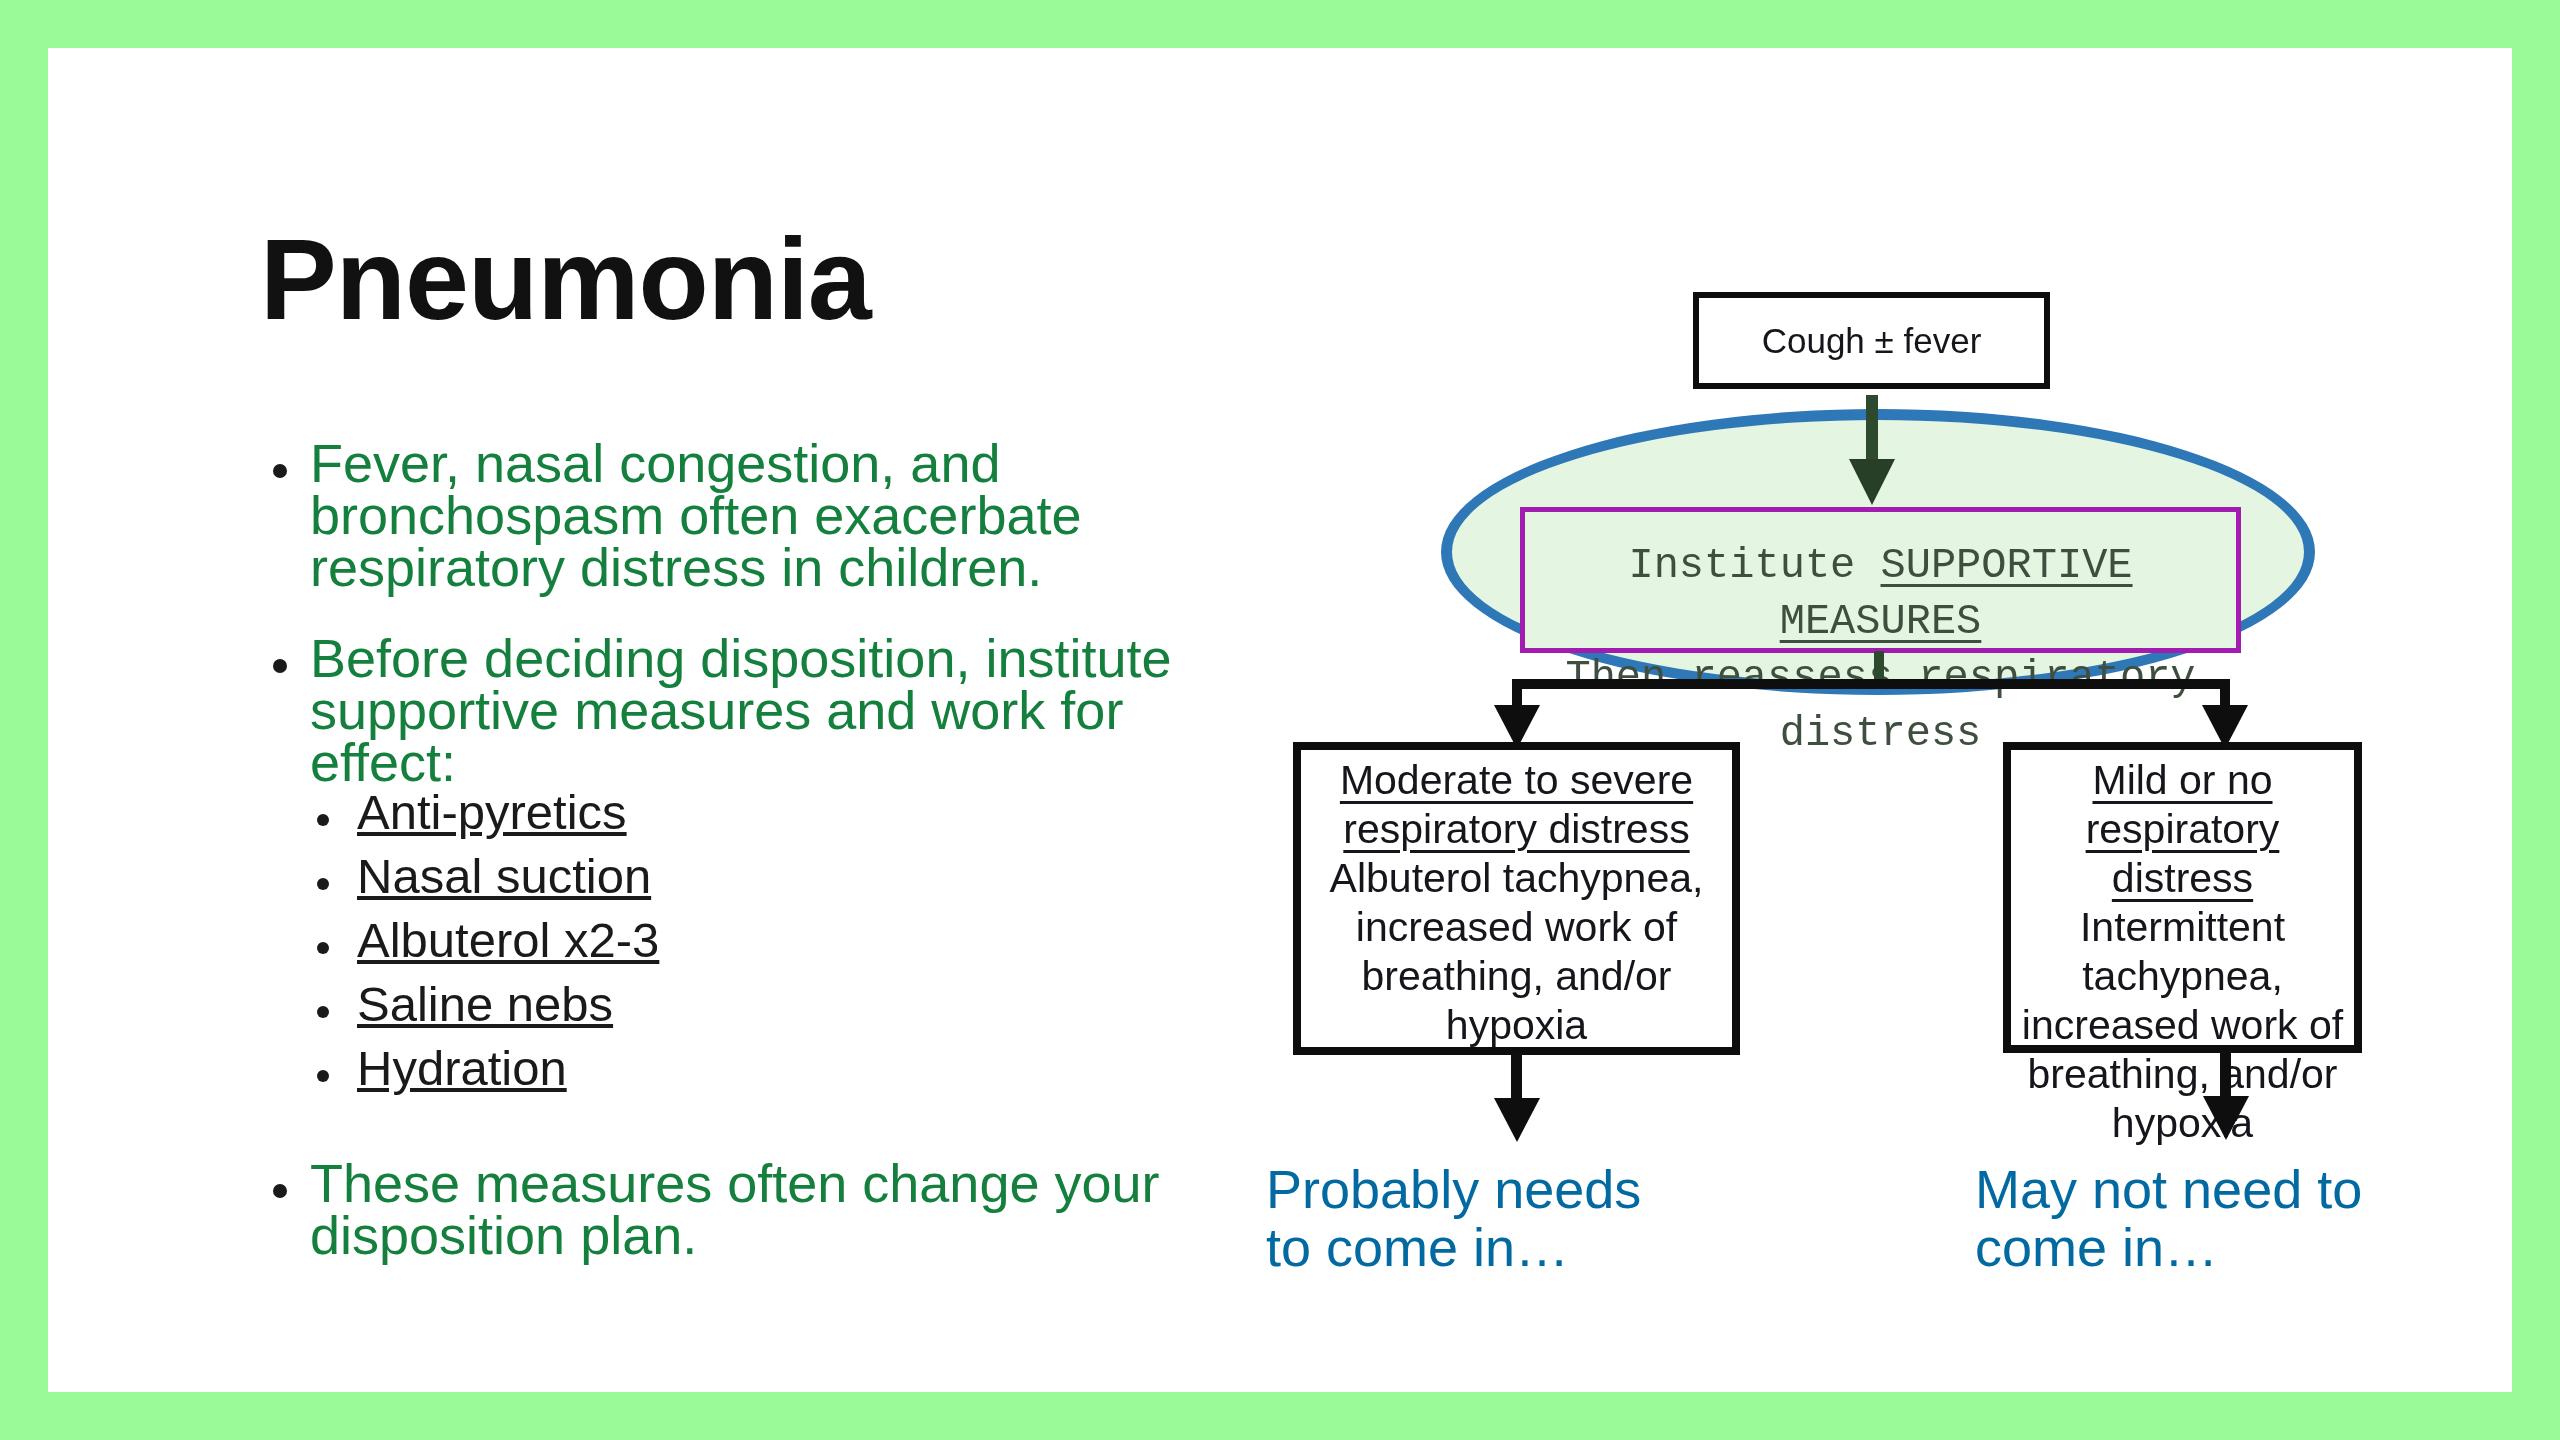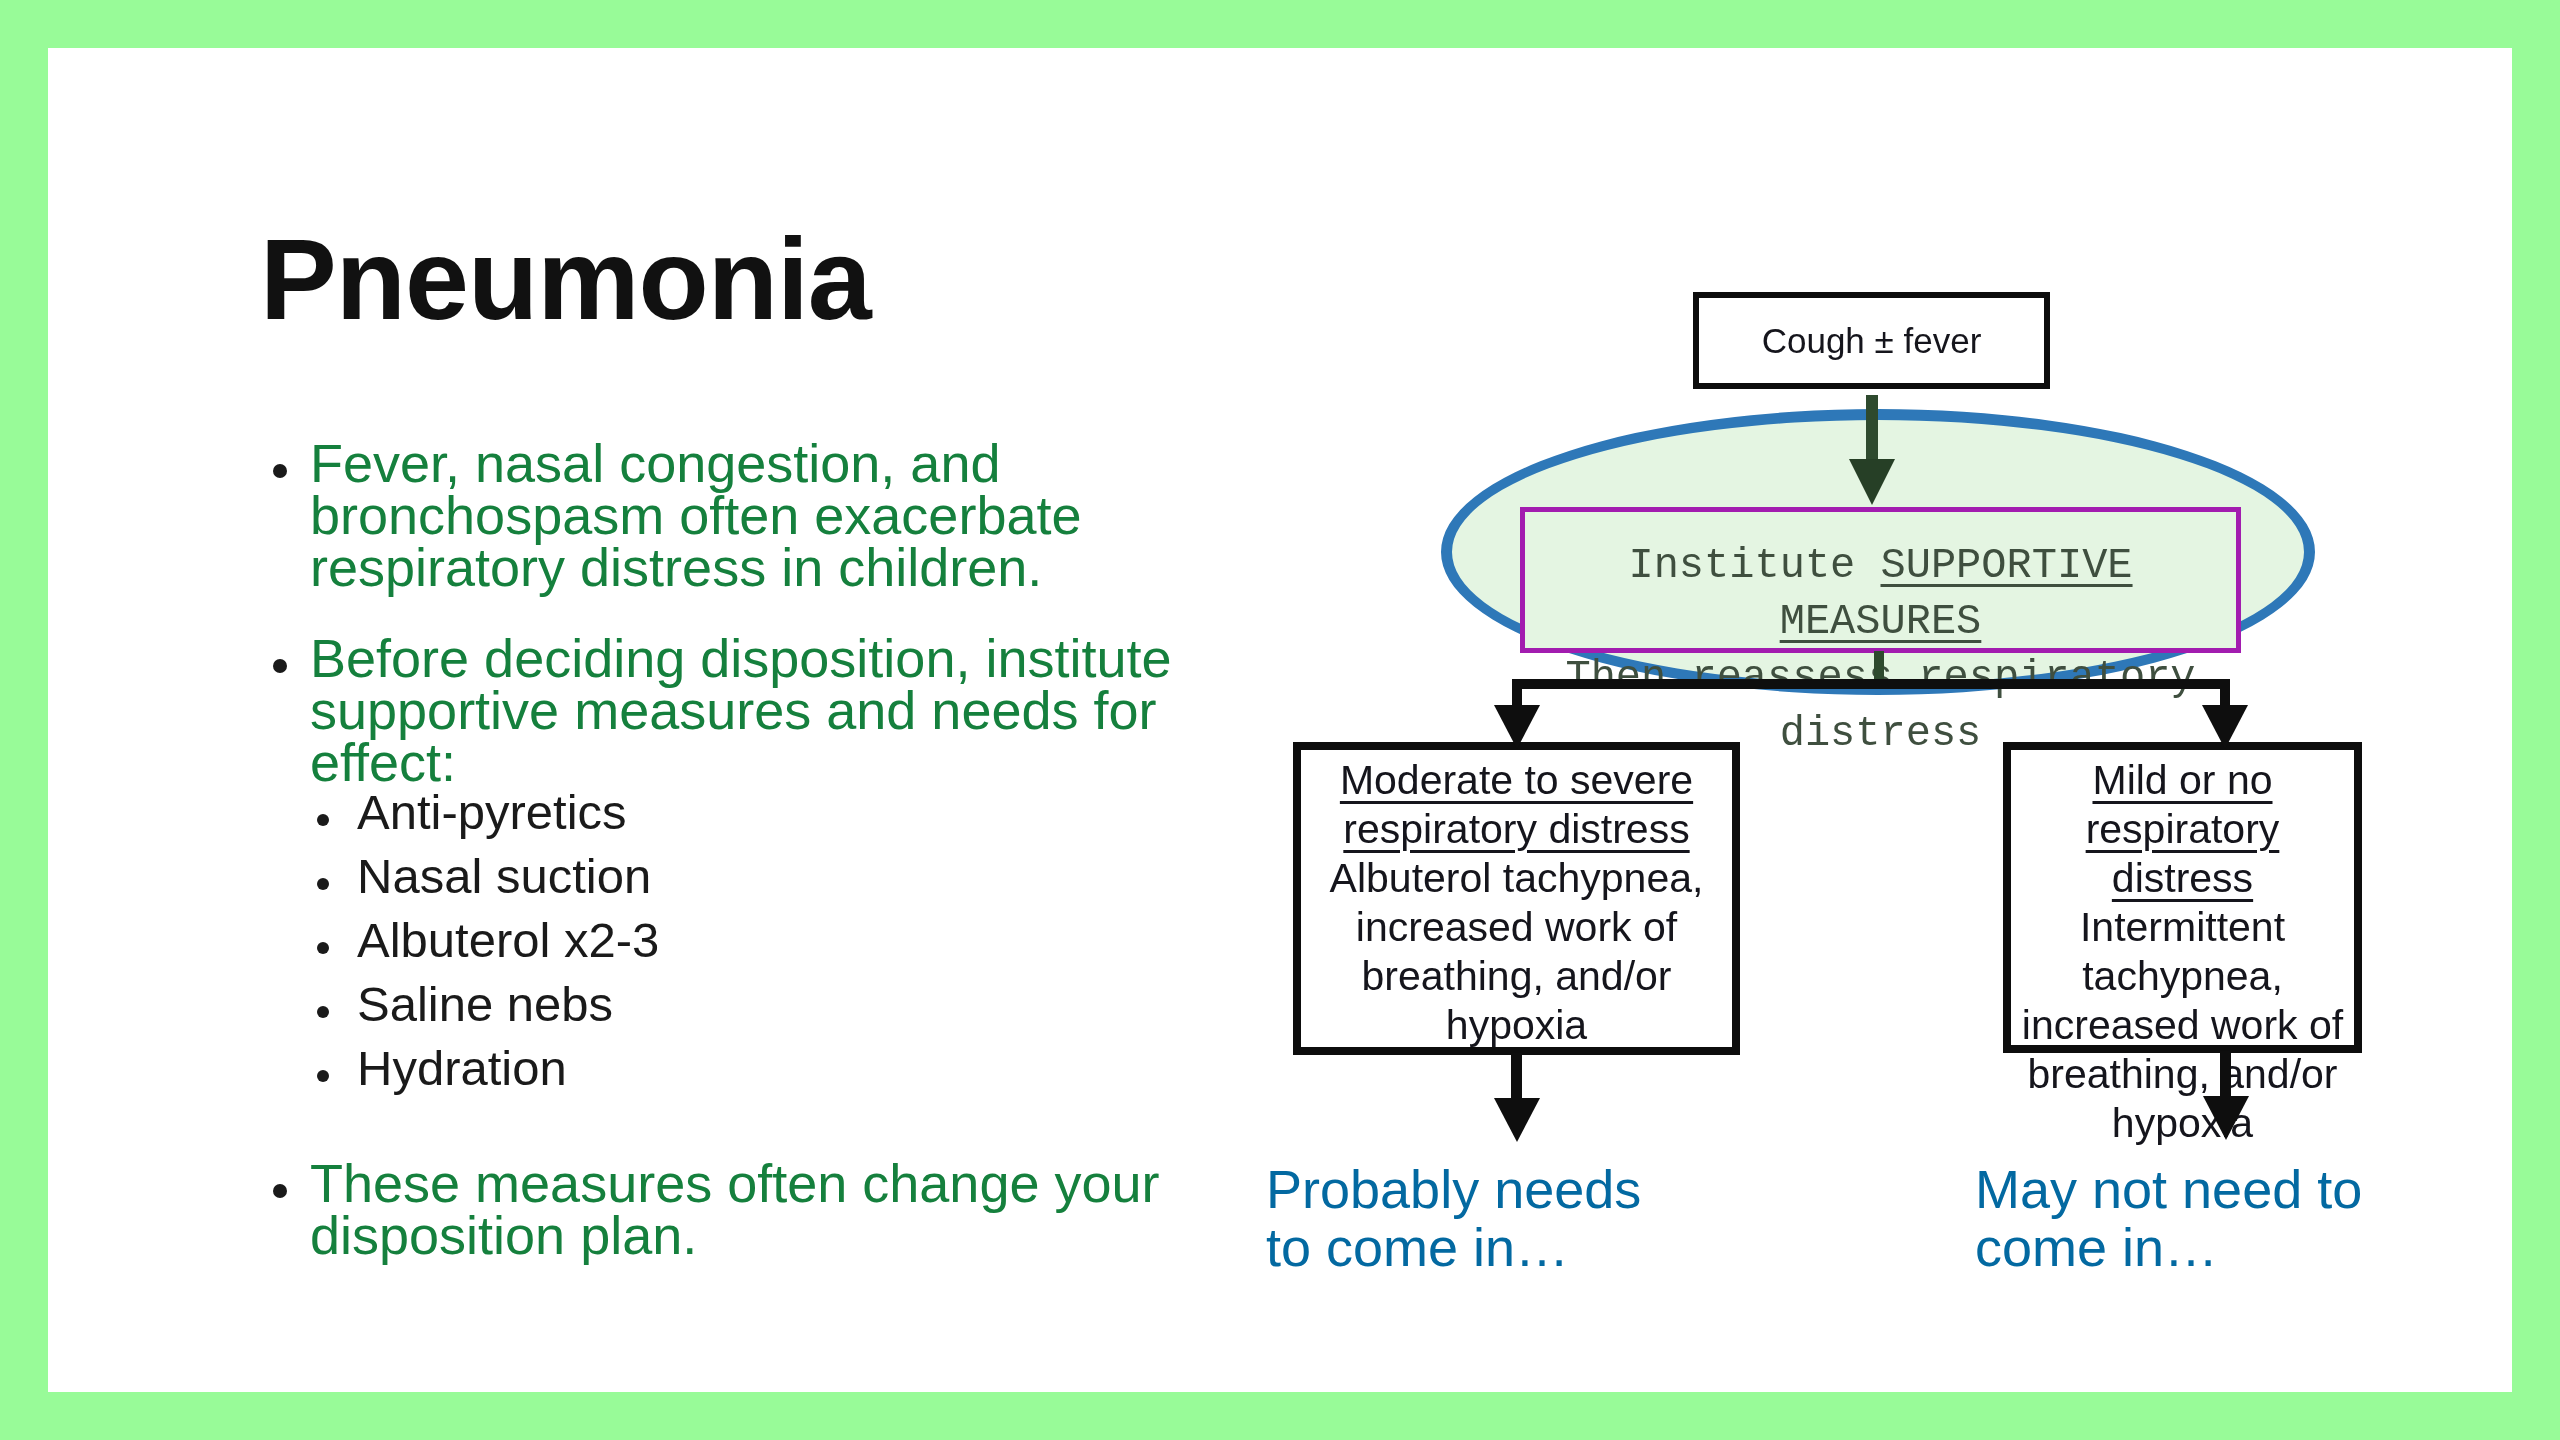--- a/index.html
+++ b/index.html
@@ -36,21 +36,21 @@
     padding-left: 37px;
     white-space: nowrap;
   }
   .para .dot {
     position: absolute;
     left: 0; top: 27px;
     width: 14px; height: 14px;
     border-radius: 50%;
     background: #1a1a1a;
   }
-  .sub-list { left: 317px; top: 780px; }
+  .sub-list { left: 317px; top: 780px; text-decoration: underline; }
   .sub-item {
     position: relative;
     font-size: 49px;
     line-height: 64px;
     padding-left: 40px;
     white-space: nowrap;
   }
   .sub-item .dot {
     position: absolute;
     left: 0; top: 34px;
@@ -140,21 +140,21 @@
 <div class="abs para" style="left:273px; top:437px;">
   <span class="dot"></span>
   <div>Fever, nasal congestion, and</div>
   <div>bronchospasm often exacerbate</div>
   <div>respiratory distress in children.</div>
 </div>
 
 <div class="abs para" style="left:273px; top:632px;">
   <span class="dot"></span>
   <div>Before deciding disposition, institute</div>
-  <div>supportive measures and needs for</div>
+  <div>supportive measures and work for</div>
   <div>effect:</div>
 </div>
 
 <div class="abs sub-list">
   <div class="sub-item">
     <span class="dot"></span>
     <span>Anti-pyretics</span>
   </div>
   <div class="sub-item">
     <span class="dot"></span>

